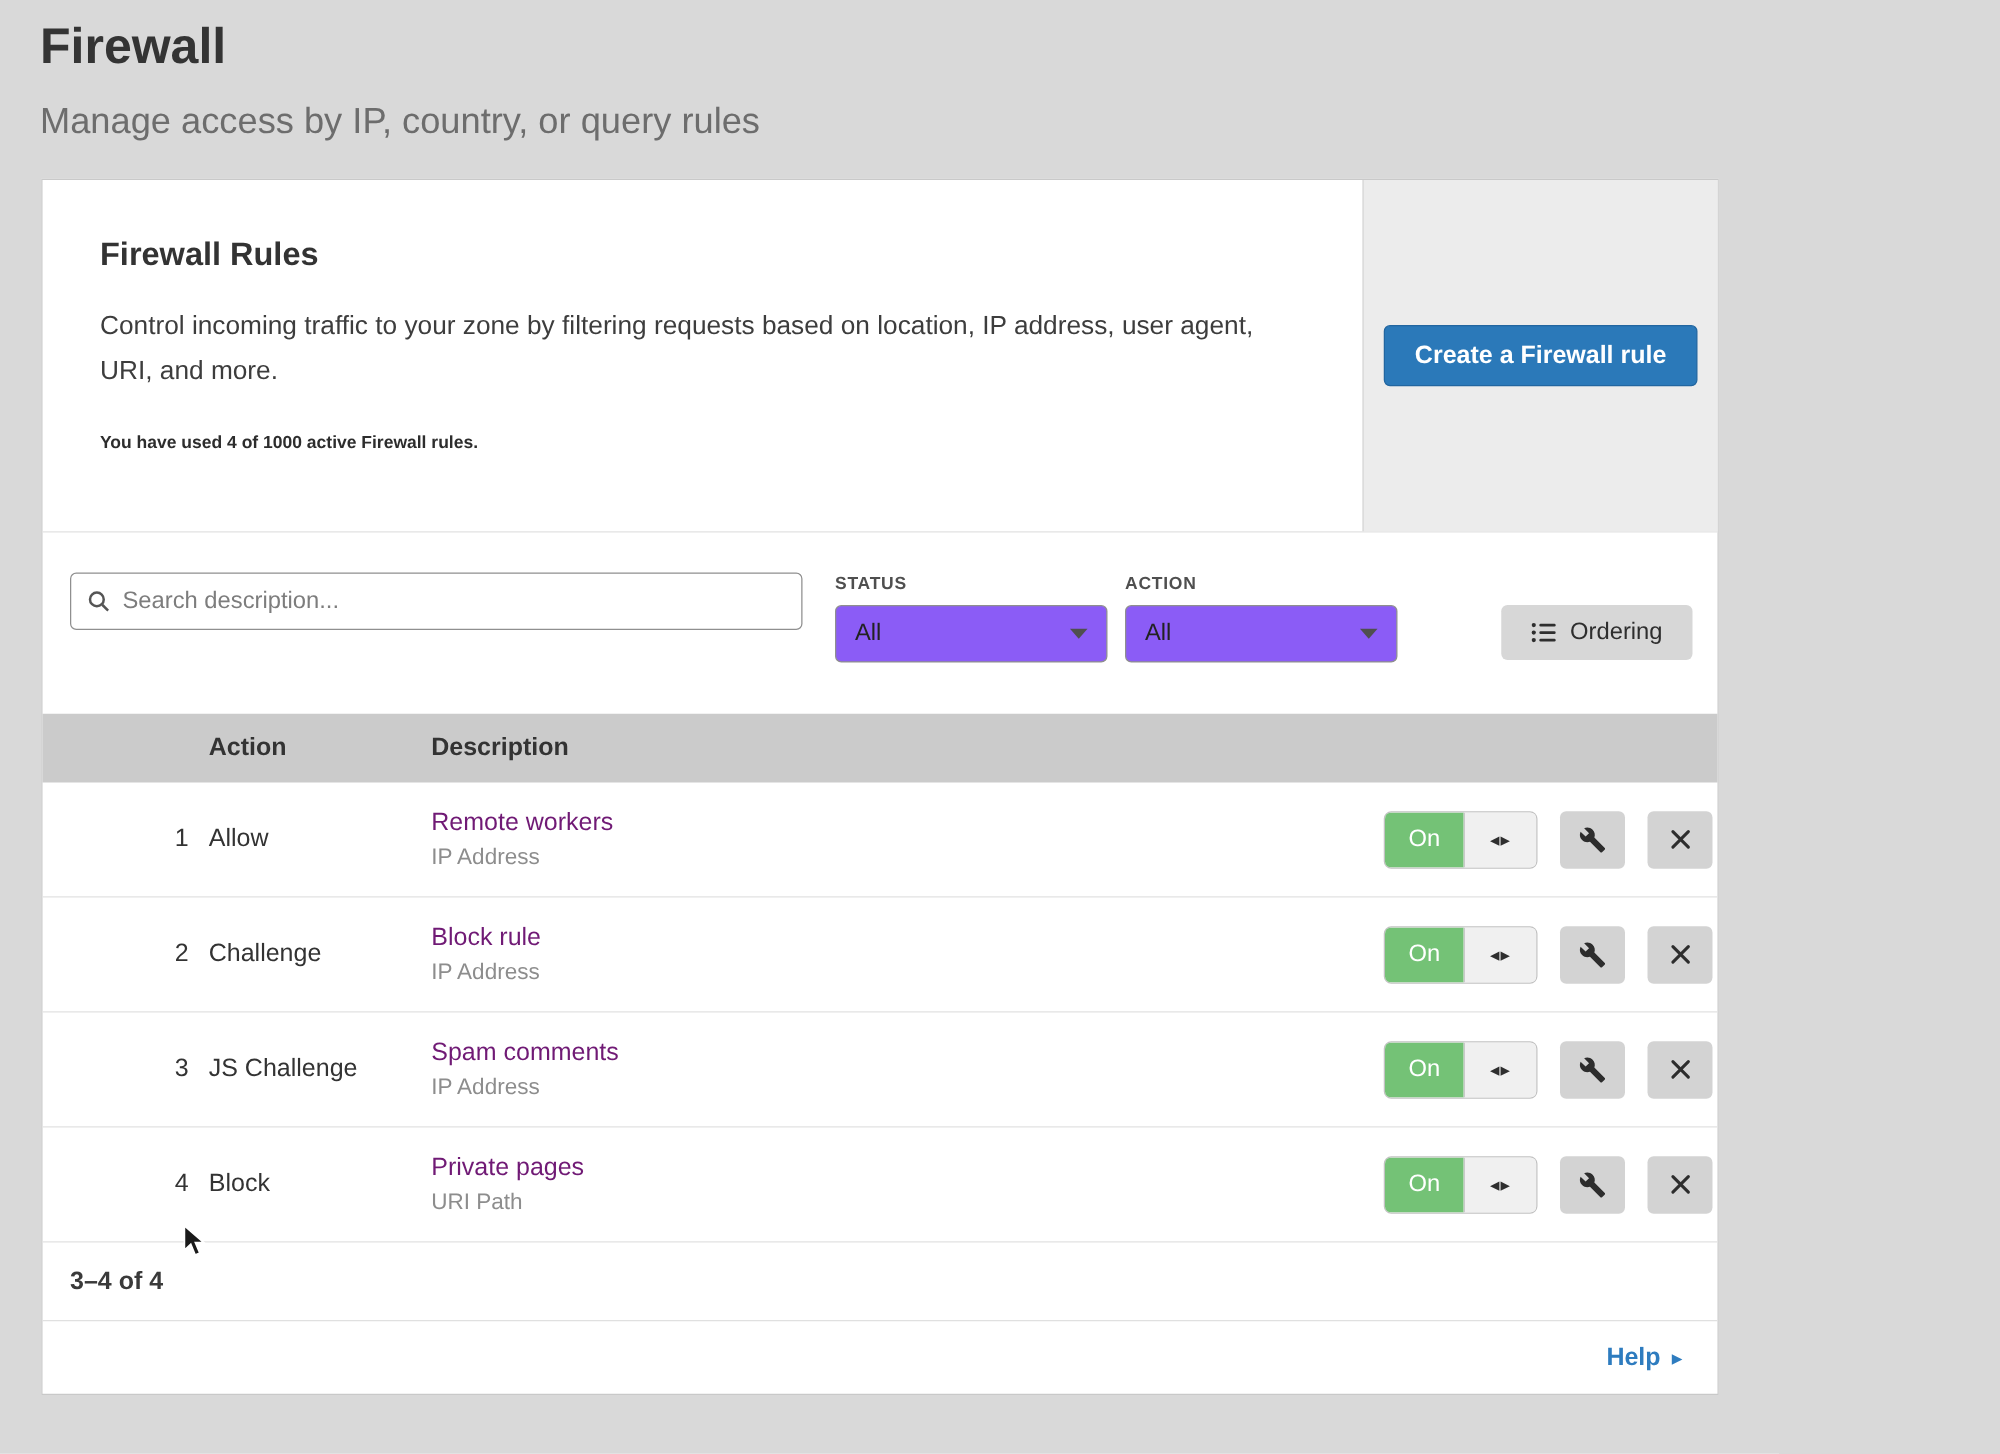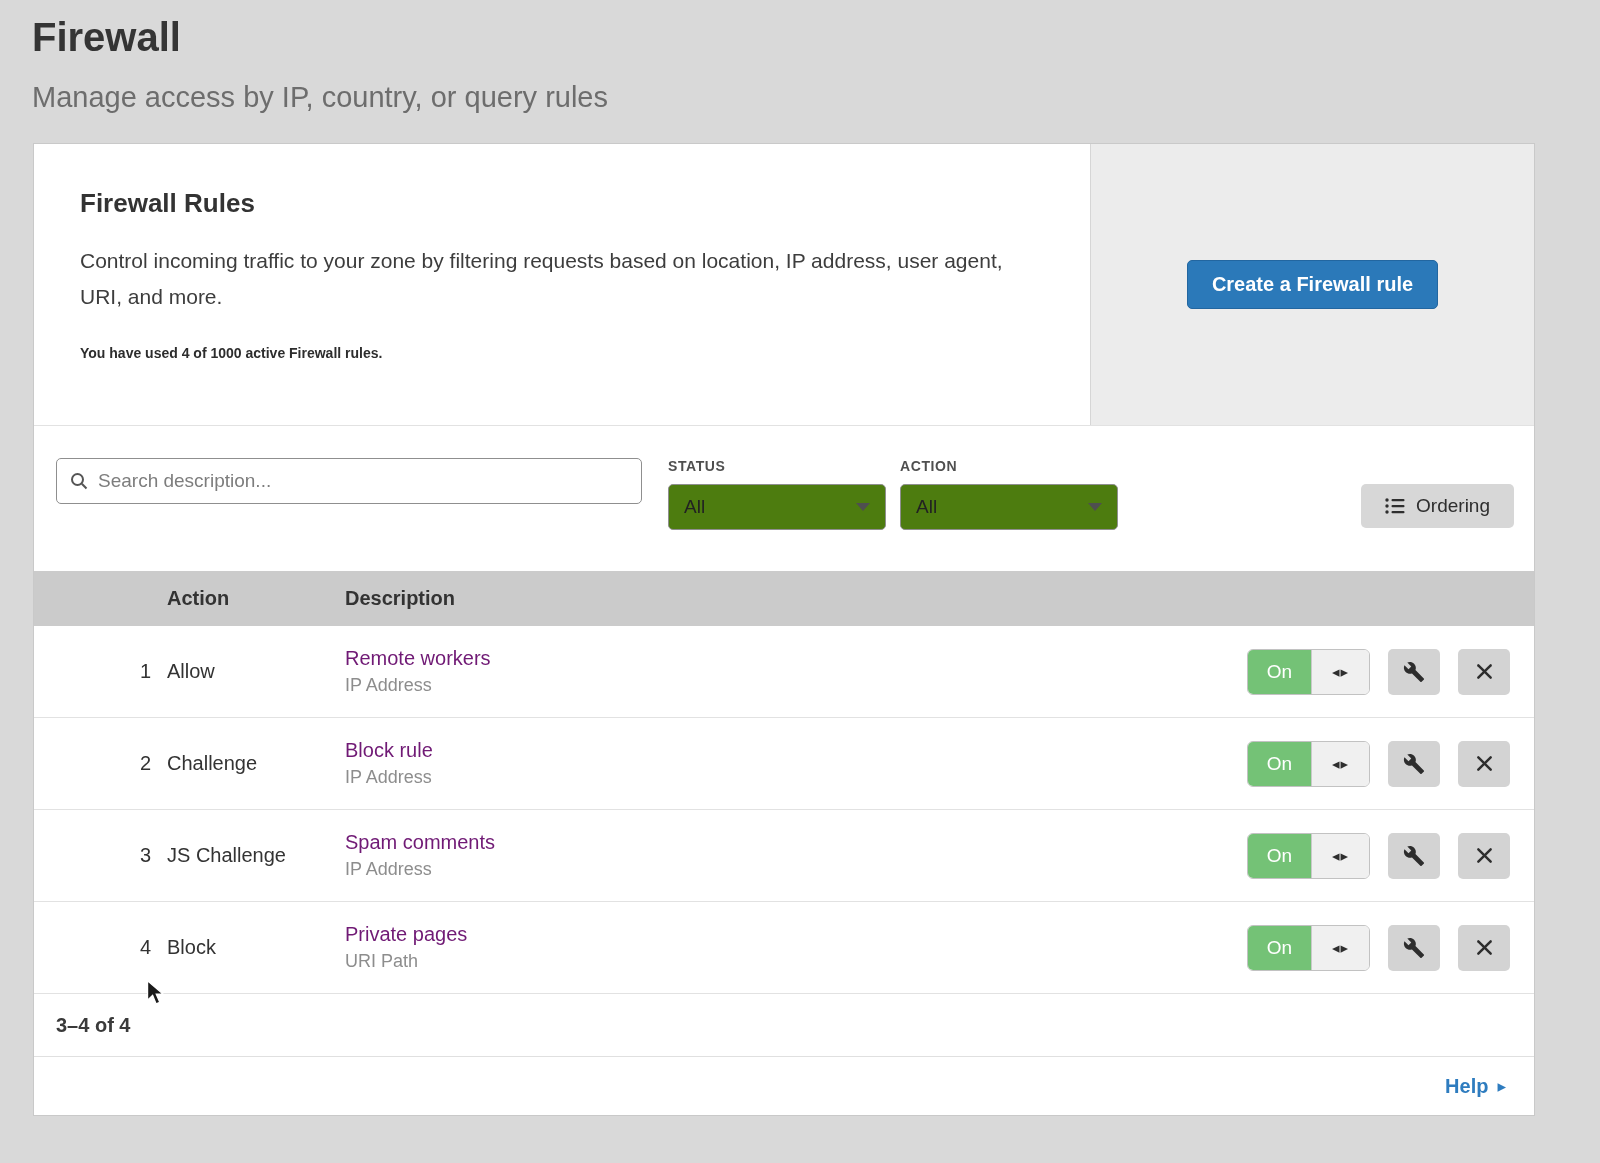--- a/index.html
+++ b/index.html
@@ -15,21 +15,21 @@
   .page-title {
     font-size: 40px; font-weight: 700; color: #343434;
     line-height: 50px; margin-bottom: 16px;
   }
   .page-sub {
     font-size: 29px; font-weight: 400; color: #6d6d6d;
     line-height: 38px; margin-bottom: 27px;
   }
   
   .card {
-    margin-left: 33px; width: 1502px;
+    margin-left: 33px; width: 1342px;
     background: #ffffff;
     border: 1px solid #c9c9c9;
   }
   .card-top { display: flex; min-height: 282px; border-bottom: 1px solid #e2e2e2; }
   .card-top-left { width: 1056px; padding: 44px 48px 36px 46px; }
   .section-title { font-size: 26px; font-weight: 700; color: #333; margin-bottom: 24px; }
   .section-desc {
     font-size: 21px; color: #3d3d3d; line-height: 36px;
     max-width: 950px; margin-bottom: 30px;
   }
@@ -57,21 +57,21 @@
   }
   .search-box svg { flex: 0 0 auto; margin-right: 9px; }
   .search-box input {
     border: none; outline: none; flex: 1; font-size: 19px;
     font-family: inherit; color: #333; background: transparent;
   }
   .search-box input::placeholder { color: #7d7d7d; }
   .select-group { width: 218px; margin-right: 14px; }
   .select {
     height: 46px; width: 100%; border: 1px solid #8f8f8f; border-radius: 5px;
-    background: #4d7c0f; display: flex; align-items: center; justify-content: space-between;
+    background: #8b5cf6; display: flex; align-items: center; justify-content: space-between;
     padding: 0 15px; font-size: 19px; color: #222; cursor: pointer;
   }
   .chevron-down {
     width: 0; height: 0;
     border-left: 7px solid transparent; border-right: 7px solid transparent;
     border-top: 8px solid #4f4f4f;
   }
   .btn-ordering {
     margin-left: auto; margin-top: 26px;
     display: flex; align-items: center; gap: 11px;
@@ -89,21 +89,21 @@
     background: #cbcbcb; height: 55px;
     font-size: 20px; font-weight: 700; color: #333;
   }
   .trow { min-height: 92px; border-bottom: 1px solid #e2e2e2; }
   .col-num { text-align: right; padding-right: 16px; font-size: 20px; color: #333; }
   .col-action { font-size: 20px; color: #333; }
   .desc-primary { font-size: 20px; color: #701a75; margin-bottom: 5px; }
   .desc-secondary { font-size: 18px; color: #8d8d8d; }
   .col-controls {
     display: flex; align-items: center; justify-content: flex-end;
-    gap: 18px; padding-right: 24px;
+    gap: 18px; padding-right: 4px;
   }
   .toggle {
     display: flex; height: 46px; border-radius: 6px; overflow: hidden;
     border: 1px solid #c2c2c2; cursor: pointer;
   }
   .toggle-on {
     background: #74c276; color: #fff; width: 63px;
     display: flex; align-items: center; justify-content: center;
     font-size: 19px;
   }

